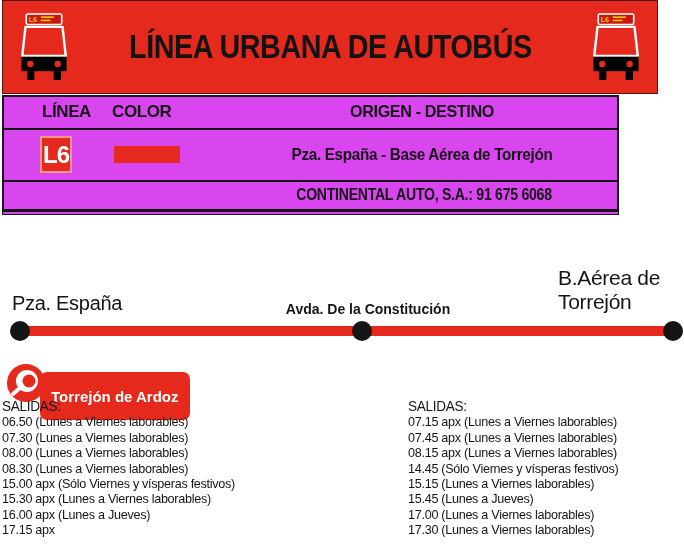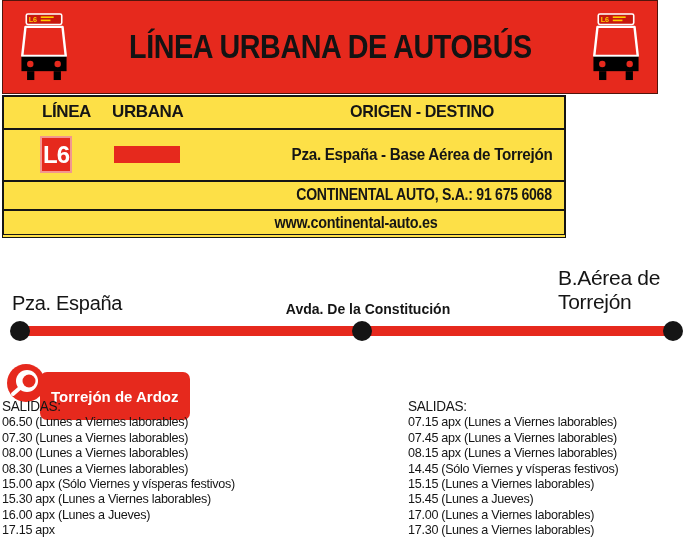--- a/index.html
+++ b/index.html
@@ -14,22 +14,22 @@
     display:flex;align-items:center;justify-content:center;
   }
   #banner-title{
     font-size:33px;font-weight:600;letter-spacing:-.5px;color:#131313;
     transform:scaleX(.87);transform-origin:center;white-space:nowrap;
   }
   .bus{position:absolute;top:8px;width:58px;height:76px;}
   .bus.left{left:12px;} .bus.right{right:12px;}
   
   #info-table{
-    position:absolute;left:2px;top:95px;width:564px;box-sizing:border-box;
-    border:2px solid #151515;border-bottom:4px double #151515;background:#fde047;
+    position:absolute;left:2px;top:95px;width:617px;box-sizing:border-box;
+    border:2px solid #151515;border-bottom:4px double #151515;background:#d946ef;
   }
   .t-row{position:relative;border-bottom:2px solid #151515;}
   .row-header{height:31px;}
   .row-line{height:50px;}
   .row-operator{height:27px;}
   .row-web{height:23px;border-bottom:none;}
   .hdr{position:absolute;top:5px;font-size:17px;font-weight:bold;letter-spacing:-.4px;white-space:nowrap;}
   .hdr.linea{left:38px;}
   .hdr.color{left:108px;}
   .hdr.origen{left:418px;transform:translateX(-50%) scaleX(.95);}
@@ -99,33 +99,30 @@
     <circle cx="19" cy="66" r="4" fill="#e6291d"></circle>
     <circle cx="53" cy="66" r="4" fill="#e6291d"></circle>
     <rect x="15" y="75" width="9" height="11" fill="#000000"></rect>
     <rect x="48" y="75" width="9" height="11" fill="#000000"></rect>
   </svg>
 </div>
 
 <div id="info-table">
   <div class="t-row row-header">
     <span class="hdr linea">LÍNEA</span>
-    <span class="hdr color">URBANA</span>
+    <span class="hdr color">COLOR</span>
     <span class="hdr origen">ORIGEN - DESTINO</span>
   </div>
   <div class="t-row row-line">
     <div class="l6-box">L6</div>
     <div class="swatch"></div>
     <span class="route-text">Pza. España - Base Aérea de Torrejón</span>
   </div>
   <div class="t-row row-operator">
     <span class="operator-text">CONTINENTAL AUTO, S.A.: 91 675 6068</span>
-  </div>
-  <div class="t-row row-web">
-    <span class="web-text">www.continental-auto.es</span>
   </div>
 </div>
 
 <div id="stop-label-left">Pza. España</div>
 <div id="stop-label-mid">Avda. De la Constitución</div>
 <div id="stop-label-right">B.Aérea de Torrejón</div>
 <div id="route-line"></div>
 <div id="dot-left" class="stop-dot"></div>
 <div id="dot-mid" class="stop-dot"></div>
 <div id="dot-right" class="stop-dot"></div>

